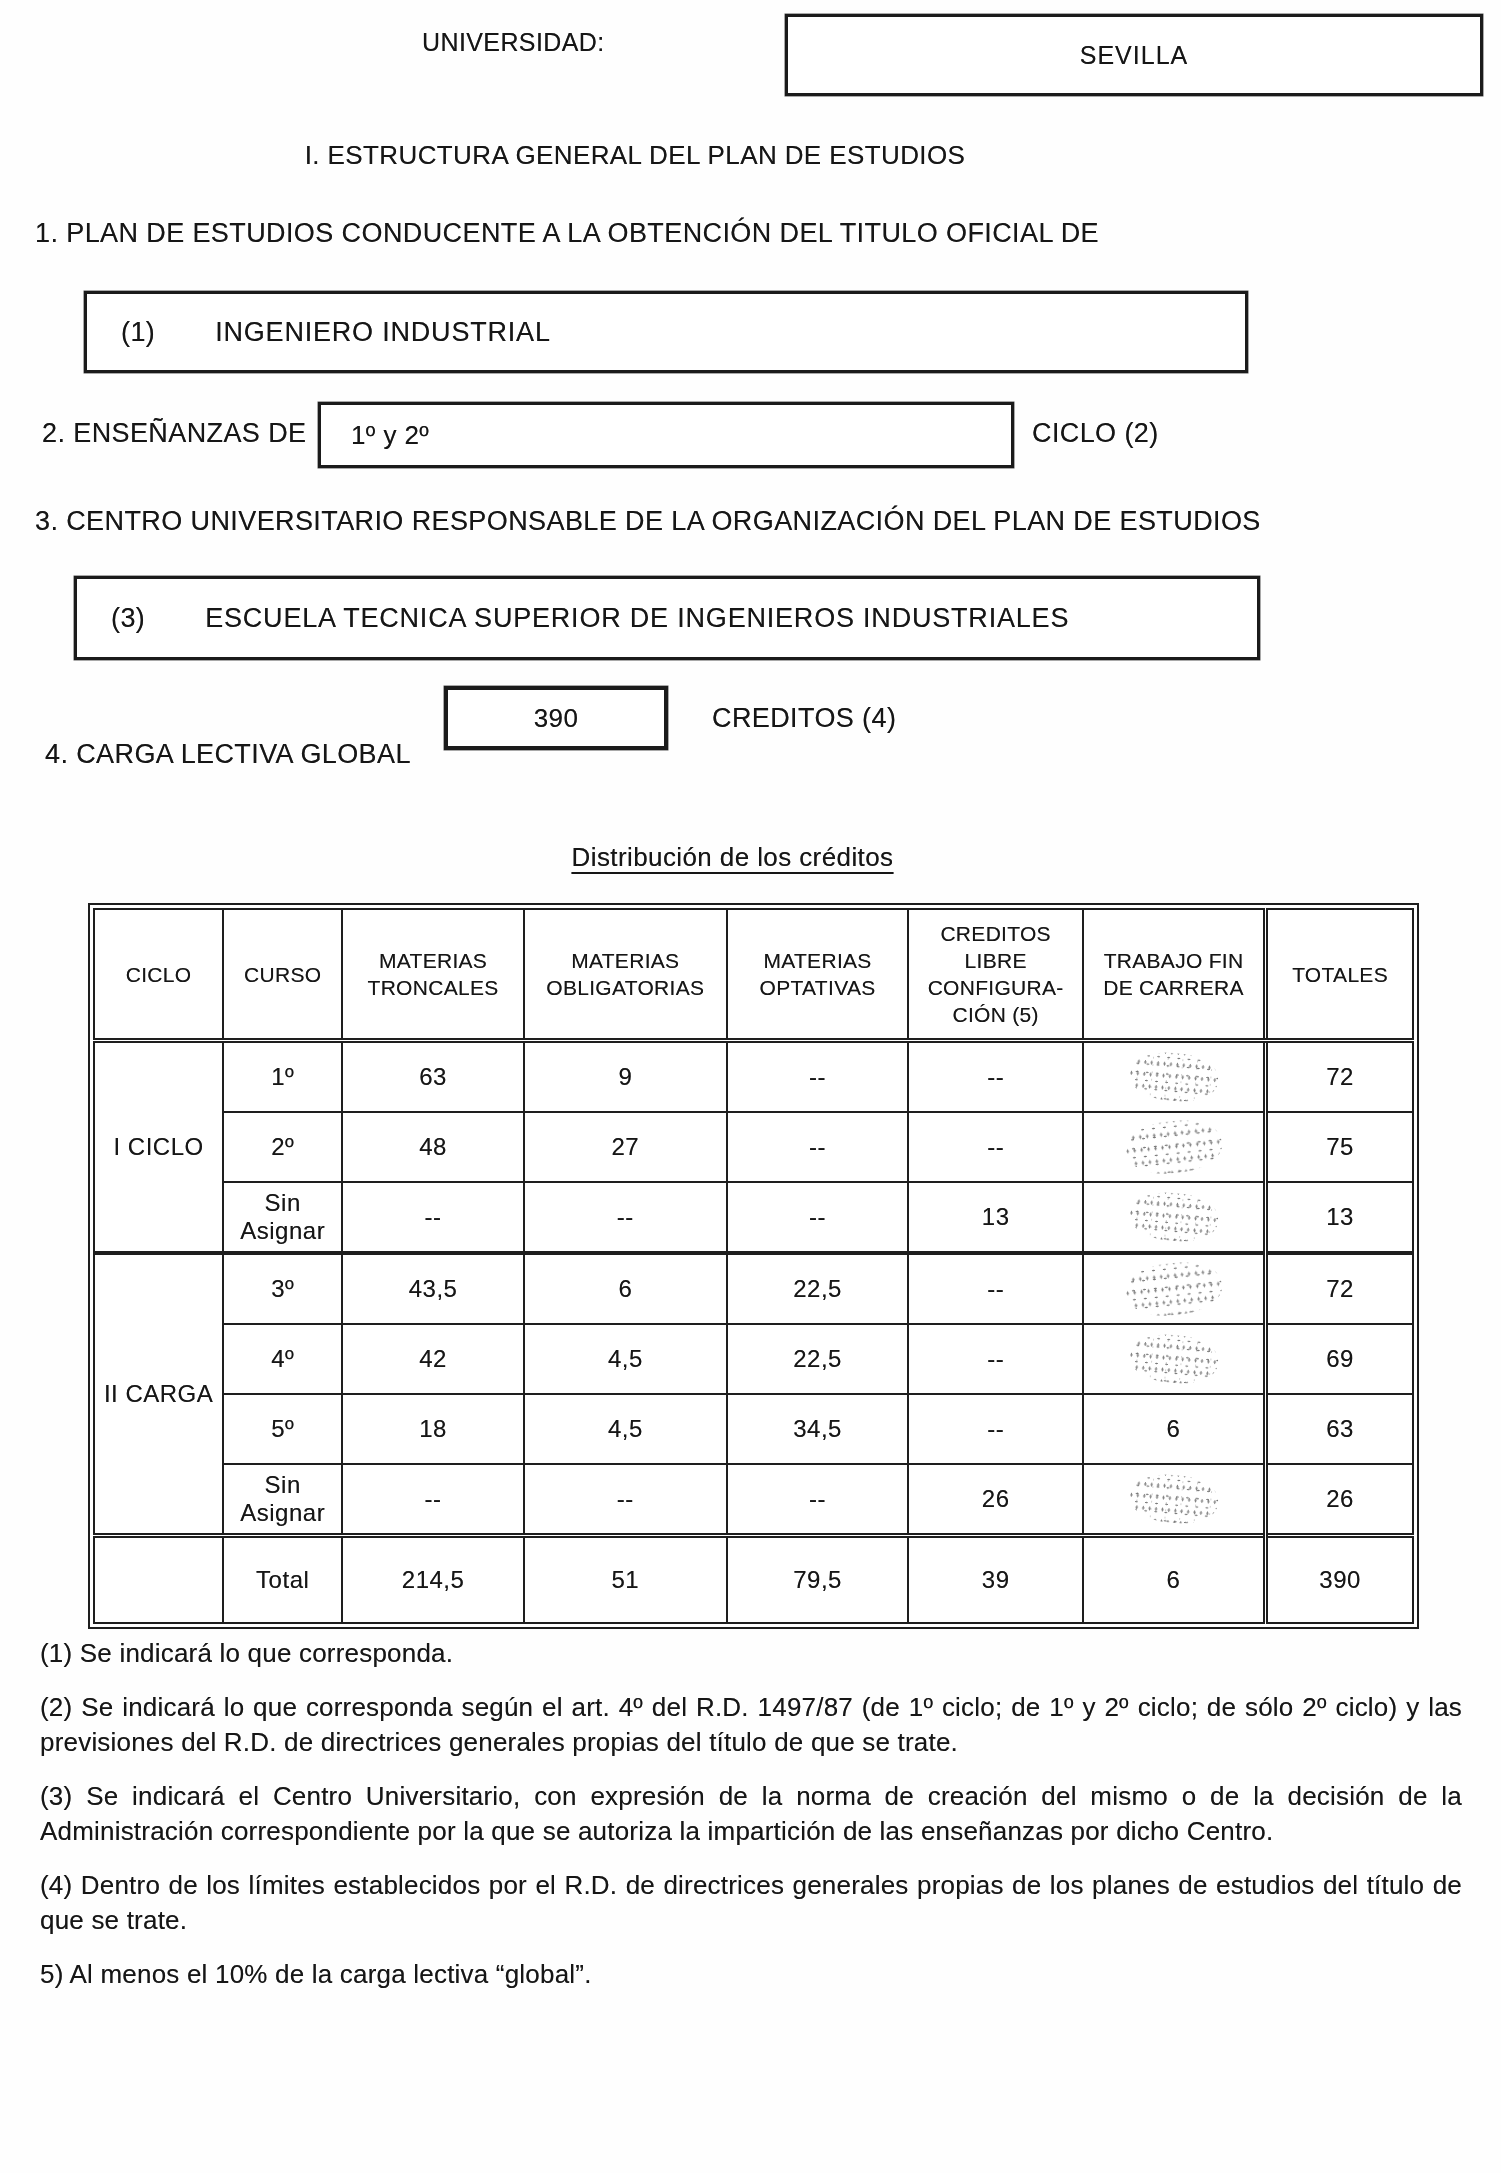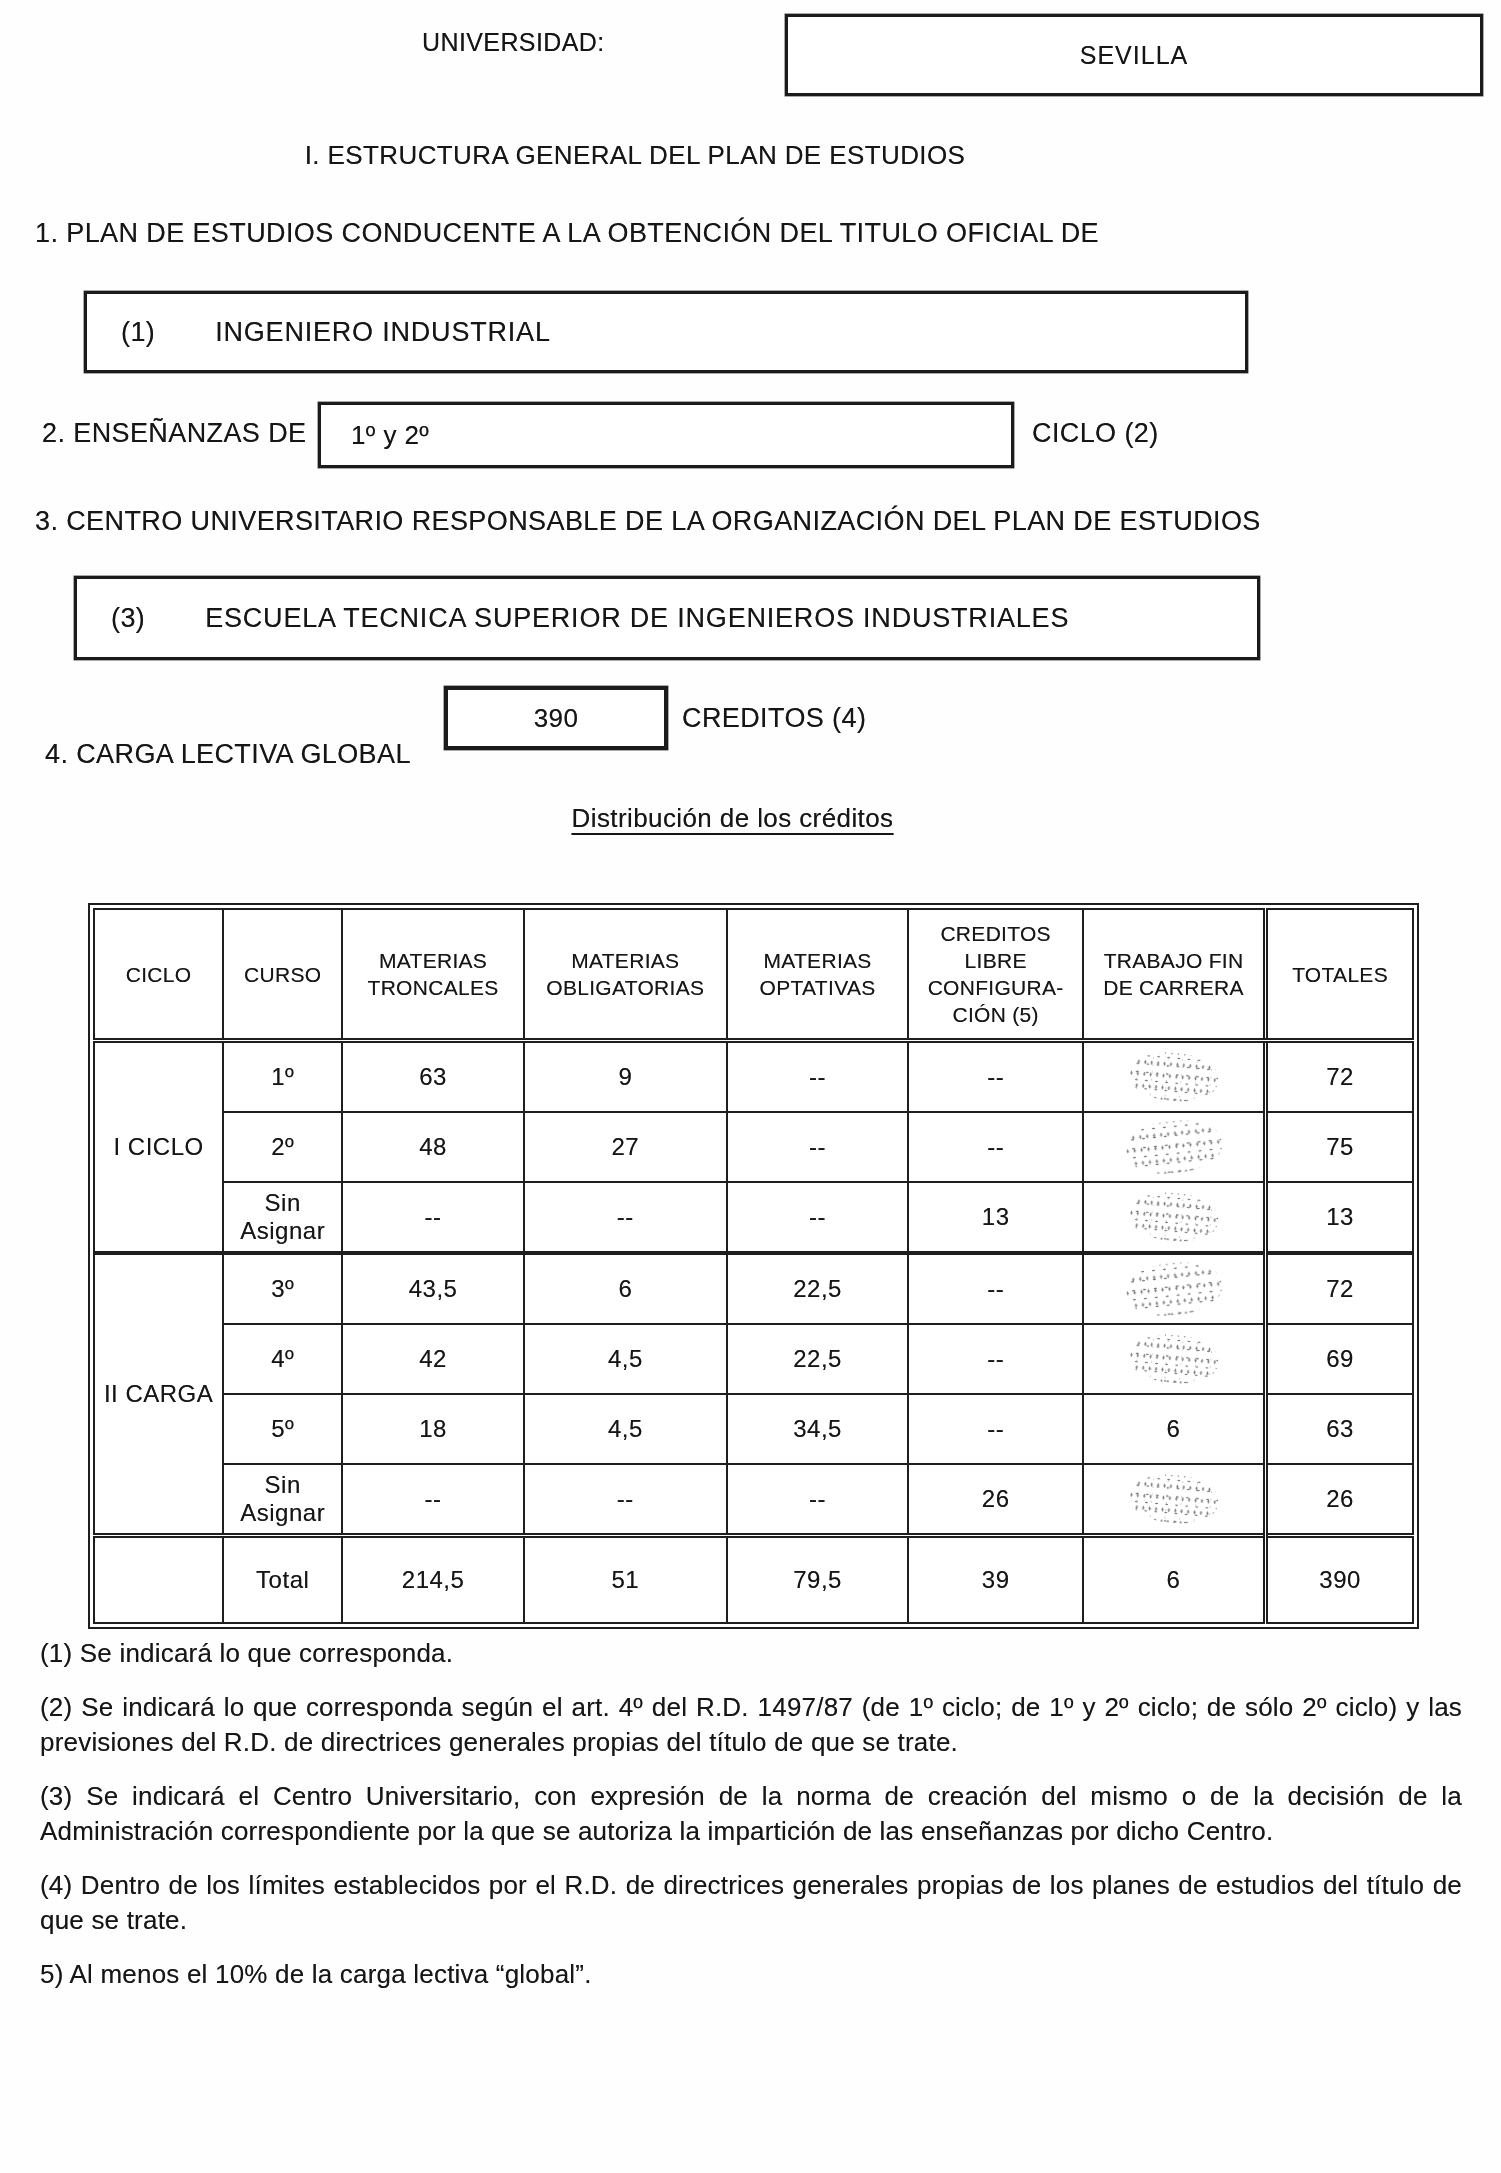--- a/index.html
+++ b/index.html
@@ -92,23 +92,23 @@
   <div class="abs t item-line" style="left:35px;top:506px;">3.  CENTRO UNIVERSITARIO RESPONSABLE DE LA ORGANIZACIÓN DEL PLAN DE ESTUDIOS</div>
   <div class="fbox" style="left:74px;top:576px;width:1180px;height:78px;">
     <span class="ref t">(3)</span>
     <span class="val t">ESCUELA  TECNICA SUPERIOR  DE  INGENIEROS  INDUSTRIALES</span>
   </div>
 
   <div class="abs t item-line" style="left:45px;top:703px;margin-top:36px;">4.  CARGA LECTIVA GLOBAL</div>
   <div class="fbox center" style="left:444px;top:686px;width:216px;height:56px;border-width:4px;">
     <span class="t" style="font-size:26px;">390</span>
   </div>
-  <div class="abs t item-line" style="left:682px;top:703px;">CREDITOS  (4)</div>
-
-  <div class="abs t tbl-title" style="left:400px;top:803px;width:665px;">Distribución de los créditos</div>
+  <div class="abs t item-line" style="left:712px;top:703px;">CREDITOS  (4)</div>
+
+  <div class="abs t tbl-title" style="left:400px;top:842px;width:665px;">Distribución de los créditos</div>
 
   <div class="tbl-wrap">
     <table class="credits">
       <colgroup>
         <col style="width:128px">
           <col style="width:118px">
           <col style="width:180px">
         <col style="width:201px">
           <col style="width:180px">
           <col style="width:173px">

